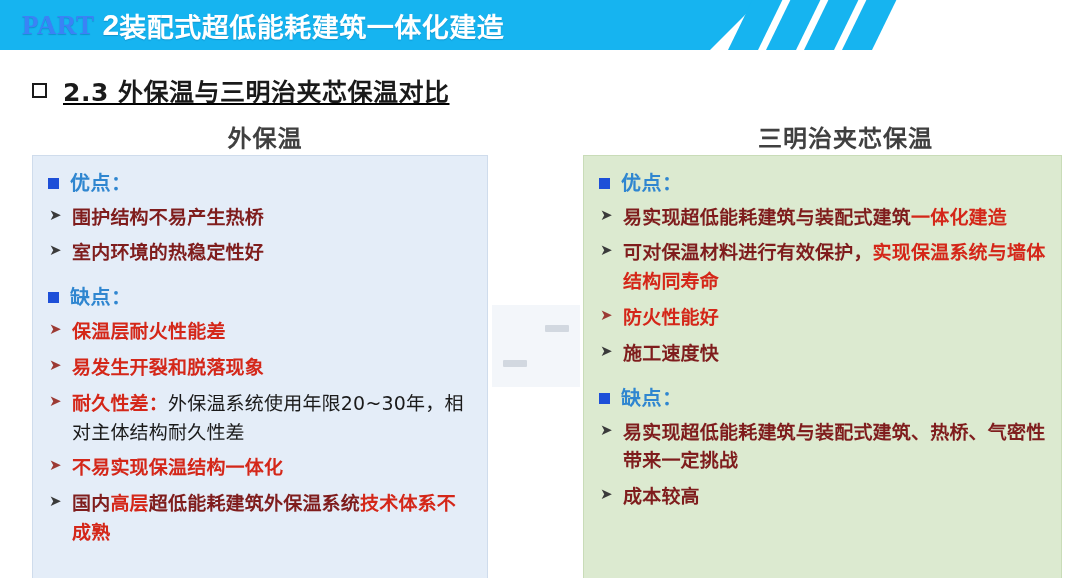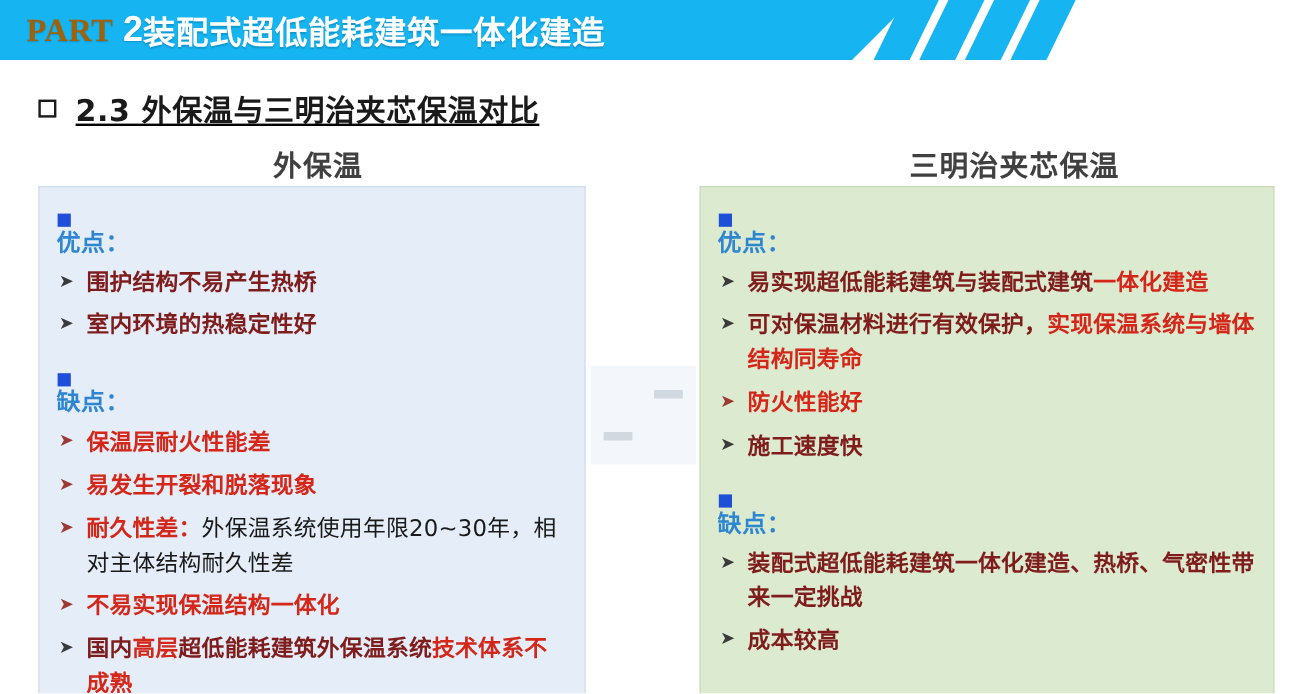--- a/index.html
+++ b/index.html
@@ -57,21 +57,21 @@
     height: 50px;
     display: flex;
     align-items: center;
     gap: 0;
     white-space: nowrap;
   }
   .part-word {
     font-family: "Liberation Serif", "DejaVu Serif", serif;
     font-weight: bold;
     font-size: 27px;
-    color: #a16207;
+    color: #3b82f6;
     letter-spacing: 0.5px;
     text-shadow: 0 1px 1px rgba(0, 90, 140, 0.35);
   }
   .part-num {
     font-family: "Liberation Sans", sans-serif;
     font-weight: bold;
     font-size: 30px;
     color: #ffffff;
     margin-left: 8px;
     text-shadow: 0 1px 1px rgba(0, 90, 140, 0.35);
@@ -149,21 +149,20 @@
     border: 1px solid #c9dcb8;
     border-bottom: none;
   }
 
   
   .group-head {
     display: flex;
     align-items: flex-start;
     margin: 0 0 5px 0;
     line-height: 1.38;
-    flex-direction: column;
   }
   .group-head .box-marker {
     width: 11px;
     height: 11px;
     background: #1d4fd8;
     flex: 0 0 auto;
     margin: 8px 11px 0 1px;
   }
   .group-head-label {
     font-family: "DejaVu Sans", "Liberation Sans", sans-serif;
@@ -316,21 +315,21 @@
     <div class="item">
       <span class="arrow">➤</span>
       <span class="item-text"><span class="dark">施工速度快</span></span>
     </div>
     <div class="group-head gap-before">
       <span class="box-marker"></span>
       <span class="group-head-label">缺点：</span>
     </div>
     <div class="item">
       <span class="arrow">➤</span>
-      <span class="item-text"><span class="dark">装配式超低能耗建筑一体化建造、热桥、气密性带来一定挑战</span></span>
+      <span class="item-text"><span class="dark">易实现超低能耗建筑与装配式建筑、热桥、气密性带来一定挑战</span></span>
     </div>
     <div class="item">
       <span class="arrow">➤</span>
       <span class="item-text"><span class="dark">成本较高</span></span>
     </div>
   </div>
 
 <div class="vs-badge">
   <span class="dash dash-top"></span>
   <span class="dash dash-bot"></span>

